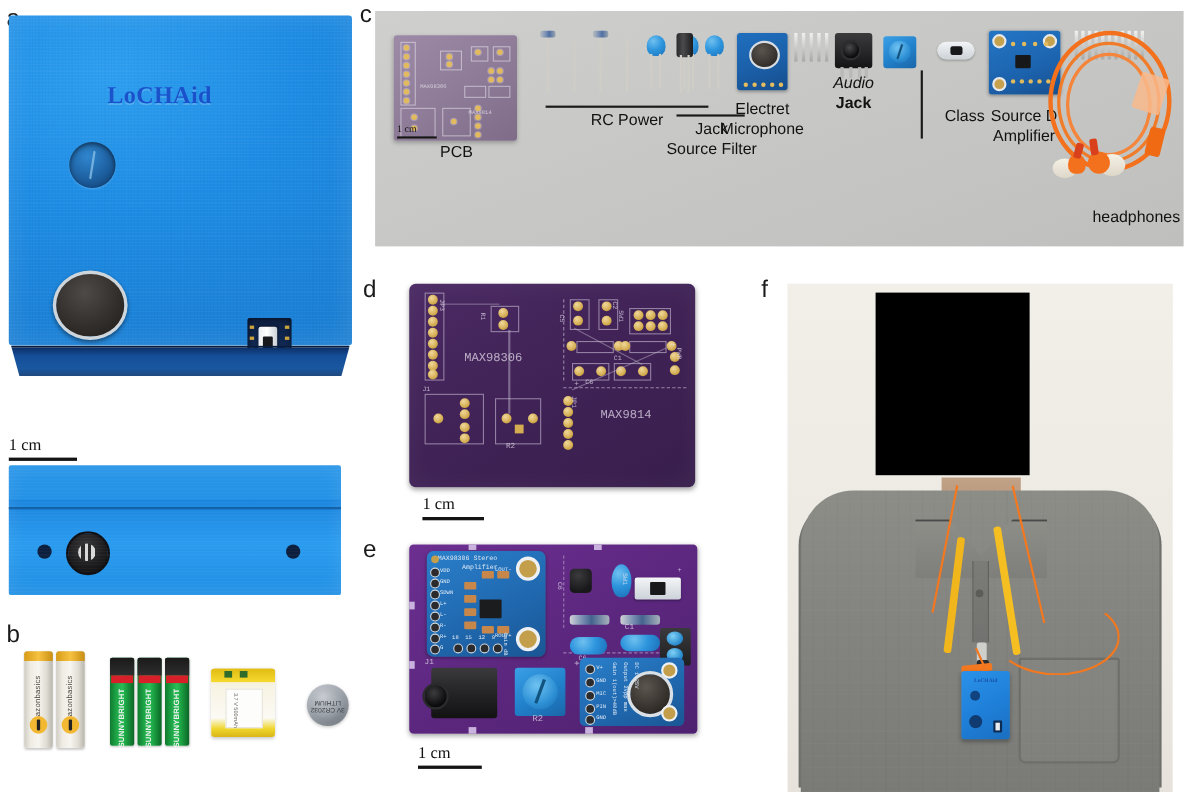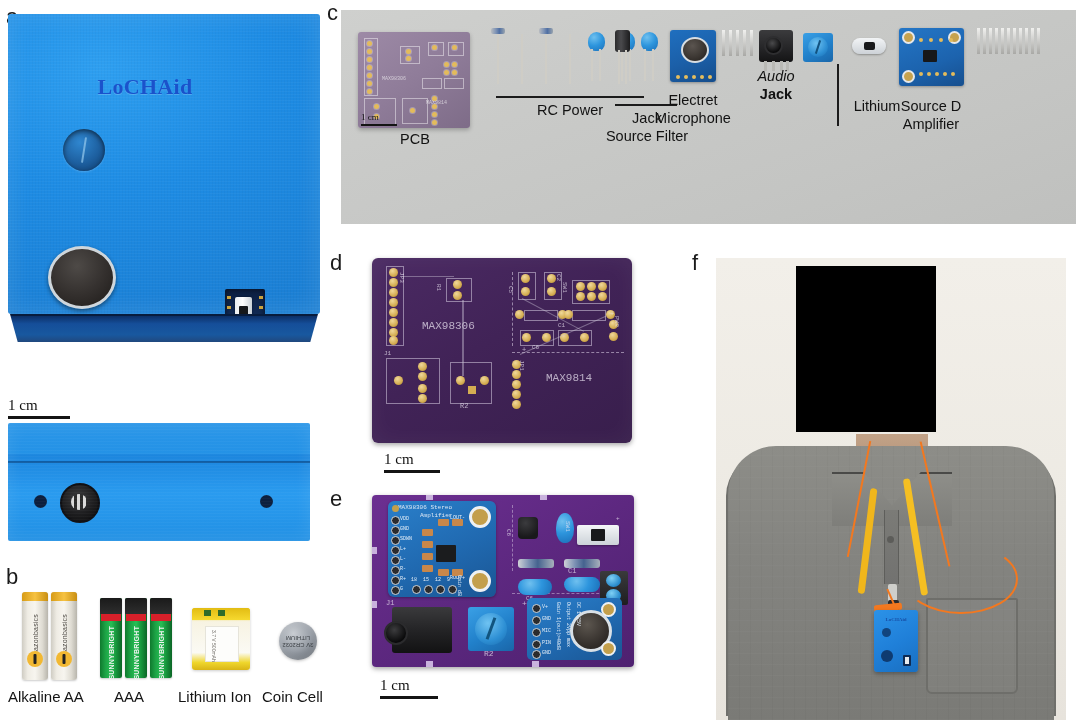--- a/index.html
+++ b/index.html
@@ -419,26 +419,20 @@
         <div class="lbl">
             <span>3.7 V  500mAh</span>
           </div>
       </div>
 
       <div class="coin" style="left:271px;top:34px;">
         <div class="txt">3V CR2032 LITHIUM</div>
       </div>
     </div>
 
-    <div class="batt-labels">
-      <span style="left:0px;">Alkaline AA</span>
-      <span style="left:106px;">AAA</span>
-      <span style="left:170px;">Lithium Ion</span>
-      <span style="left:254px;">Coin Cell</span>
-    </div>
   </div>
 
   <div class="panel-letter" style="left:327px;top:2px;">c</div>
 
   <div id="panel-c" class="abs">
     <div class="c-bg"></div>
 
     <div class="c-pcb">
       <div class="silk" style="left:6px;top:6px;width:12px;height:56px;"></div>
       <div class="pad" style="left:9px;top:9px;"></div>
@@ -548,21 +542,21 @@
     </div>
     <div class="c-label" style="left:400px;top:58px;width:70px;font-style:italic;">Audio</div>
     <div class="c-label" style="left:400px;top:76px;width:70px;font-weight:bold;">Jack</div>
 
     <div class="pot">
         <div class="knob"></div>
       </div>
     <div class="c-rule" style="left:496px;top:54px;width:2px;height:62px;"></div>
 
     <div class="sw-c"></div>
-    <div class="c-label" style="left:498px;top:88px;width:76px;">Lithium</div>
+    <div class="c-label" style="left:498px;top:88px;width:76px;">Class</div>
 
     <div class="amp">
       <div class="hole" style="left:3px;top:3px;"></div>
       <div class="hole" style="right:3px;top:3px;"></div>
       <div class="hole" style="left:3px;bottom:3px;"></div>
       <div class="chip"></div>
       <div class="pad" style="left:20px;top:10px;"></div>
         <div class="pad" style="left:30px;top:10px;"></div>
       <div class="pad" style="left:40px;top:10px;"></div>
         <div class="pad" style="left:50px;top:10px;"></div>
@@ -581,20 +575,38 @@
         <i style="left:30px;"></i>
         <i style="left:36px;"></i>
         <i style="left:42px;"></i>
       <i style="left:48px;"></i>
         <i style="left:54px;"></i>
         <i style="left:60px;"></i>
     </div>
     <div class="c-label" style="left:536px;top:88px;width:108px;">Source D</div>
     <div class="c-label" style="left:536px;top:106px;width:108px;">Amplifier</div>
 
+    <div class="abs" style="left:576px;top:14px;width:160px;height:200px;">
+      <div class="hp-wire" style="left:36px;top:4px;width:104px;height:120px;border-width:4px;border-color:#f3701c;"></div>
+      <div class="hp-wire" style="left:44px;top:14px;width:88px;height:104px;border-width:3px;border-color:#f07b29;"></div>
+      <div class="hp-wire" style="left:52px;top:24px;width:72px;height:88px;border-width:3px;border-color:#f4853a;"></div>
+      <div class="abs" style="left:116px;top:44px;width:26px;height:34px;background:#f9b98b;opacity:.85;transform:rotate(18deg);border-radius:2px;"></div>
+      <div class="abs" style="left:126px;top:92px;width:14px;height:26px;background:#ef6a12;border-radius:3px;transform:rotate(14deg);"></div>
+      <div class="hp-bud" style="left:40px;top:116px;width:30px;height:22px;">
+        <div style="position:absolute;left:0;top:4px;width:22px;height:18px;border-radius:50%;background:linear-gradient(180deg,#f5f1e6,#ddd7c8);"></div>
+        <div style="position:absolute;left:14px;top:0px;width:16px;height:18px;border-radius:50% 50% 40% 40%;background:#f3701c;"></div>
+        <div style="position:absolute;left:20px;top:-10px;width:7px;height:14px;background:#d8411b;border-radius:2px;transform:rotate(16deg);"></div>
+      </div>
+      <div class="hp-bud" style="left:72px;top:112px;width:34px;height:24px;">
+        <div style="position:absolute;left:10px;top:4px;width:24px;height:20px;border-radius:50%;background:linear-gradient(180deg,#f5f1e6,#ddd7c8);"></div>
+        <div style="position:absolute;left:0px;top:2px;width:20px;height:20px;border-radius:50%;background:#f3701c;"></div>
+        <div style="position:absolute;left:2px;top:-10px;width:7px;height:15px;background:#d8411b;border-radius:2px;transform:rotate(-8deg);"></div>
+      </div>
+      <div class="c-label" style="left:66px;top:166px;width:100px;">headphones</div>
+    </div>
   </div>
 
   <div class="panel-letter" style="left:330px;top:252px;">d</div>
 
   <div id="panel-d" class="abs">
     <div class="d-board">
 
       <div class="silk" style="left:14px;top:8px;width:16px;height:78px;"></div>
       <div class="pad" style="left:17px;top:10px;"></div>
         <div class="pad" style="left:17px;top:20px;"></div>

